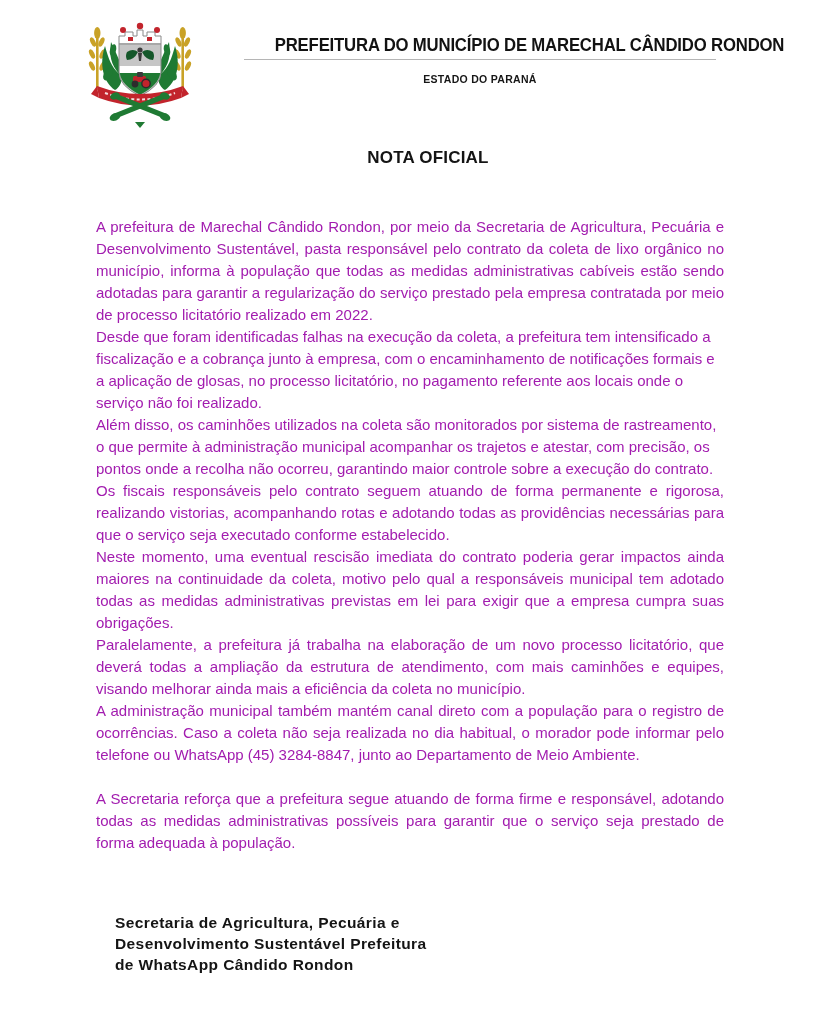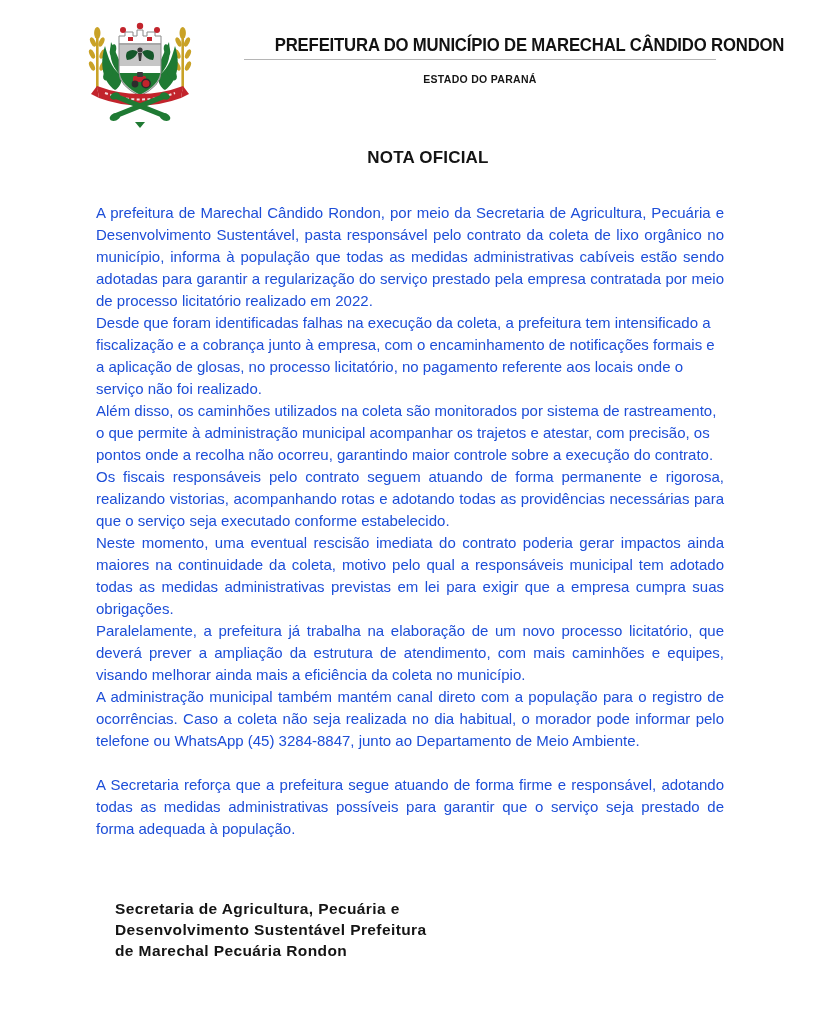--- a/index.html
+++ b/index.html
@@ -20,21 +20,21 @@
   .header-subtitle {
     margin-top:13px; font-weight:bold; font-size:10.5px; letter-spacing:0.3px; color:#161616;
   }
 
   
   .doc { position:absolute; left:96px; top:148px; width:628px; }
   .doc-title {
     margin:0; font-size:17px; font-weight:bold; text-align:center; color:#141414;
     transform:translateX(18px); letter-spacing:0.2px;
   }
-  .paragraphs { margin-top:34px; font-size:15px; line-height:22px; color:#1d4ed8; }
+  .paragraphs { margin-top:48px; font-size:15px; line-height:22px; color:#a21caf; }
   .para { margin:0; }
   .para.align-justify { text-align:justify; }
   .para.align-left { text-align:left; }
   .para.space-before { margin-top:22px; }
 
   .signature {
     margin-top:58px; padding-left:19px; font-weight:bold; font-size:15.5px;
     line-height:21px; letter-spacing:0.4px; color:#141414;
   }
   .sig-line { white-space:nowrap; }
@@ -136,25 +136,25 @@
 
   <main class="doc">
     <h1 class="doc-title">NOTA OFICIAL</h1>
 
     <div class="paragraphs">
         <p class="para align-justify">A prefeitura de Marechal Cândido Rondon, por meio da Secretaria de Agricultura, Pecuária e Desenvolvimento Sustentável, pasta responsável pelo contrato da coleta de lixo orgânico no município, informa à população que todas as medidas administrativas cabíveis estão sendo adotadas para garantir a regularização do serviço prestado pela empresa contratada por meio de processo licitatório realizado em 2022.</p>
         <p class="para align-left">Desde que foram identificadas falhas na execução da coleta, a prefeitura tem intensificado a fiscalização e a cobrança junto à empresa, com o encaminhamento de notificações formais e a aplicação de glosas, no processo licitatório, no pagamento referente aos locais onde o serviço não foi realizado.</p>
         <p class="para align-left">Além disso, os caminhões utilizados na coleta são monitorados por sistema de rastreamento, o que permite à administração municipal acompanhar os trajetos e atestar, com precisão, os pontos onde a recolha não ocorreu, garantindo maior controle sobre a execução do contrato.</p>
         <p class="para align-justify">Os fiscais responsáveis pelo contrato seguem atuando de forma permanente e rigorosa, realizando vistorias, acompanhando rotas e adotando todas as providências necessárias para que o serviço seja executado conforme estabelecido.</p>
         <p class="para align-justify">Neste momento, uma eventual rescisão imediata do contrato poderia gerar impactos ainda maiores na continuidade da coleta, motivo pelo qual a responsáveis municipal tem adotado todas as medidas administrativas previstas em lei para exigir que a empresa cumpra suas obrigações.</p>
-        <p class="para align-justify">Paralelamente, a prefeitura já trabalha na elaboração de um novo processo licitatório, que deverá prever a ampliação da estrutura de atendimento, com mais caminhões e equipes, visando melhorar ainda mais a eficiência da coleta no município.</p>
+        <p class="para align-justify">Paralelamente, a prefeitura já trabalha na elaboração de um novo processo licitatório, que deverá todas a ampliação da estrutura de atendimento, com mais caminhões e equipes, visando melhorar ainda mais a eficiência da coleta no município.</p>
         <p class="para align-justify">A administração municipal também mantém canal direto com a população para o registro de ocorrências. Caso a coleta não seja realizada no dia habitual, o morador pode informar pelo telefone ou WhatsApp (45) 3284-8847, junto ao Departamento de Meio Ambiente.</p>
         <p class="para align-justify space-before">A Secretaria reforça que a prefeitura segue atuando de forma firme e responsável, adotando todas as medidas administrativas possíveis para garantir que o serviço seja prestado de forma adequada à população.</p>
       </div>
 
     <div class="signature">
         <div class="sig-line">Secretaria de Agricultura, Pecuária e</div>
         <div class="sig-line">Desenvolvimento Sustentável Prefeitura</div>
-        <div class="sig-line">de Marechal Pecuária Rondon</div>
+        <div class="sig-line">de WhatsApp Cândido Rondon</div>
       </div>
   </main>
 
 </div>
 
 </body></html>

